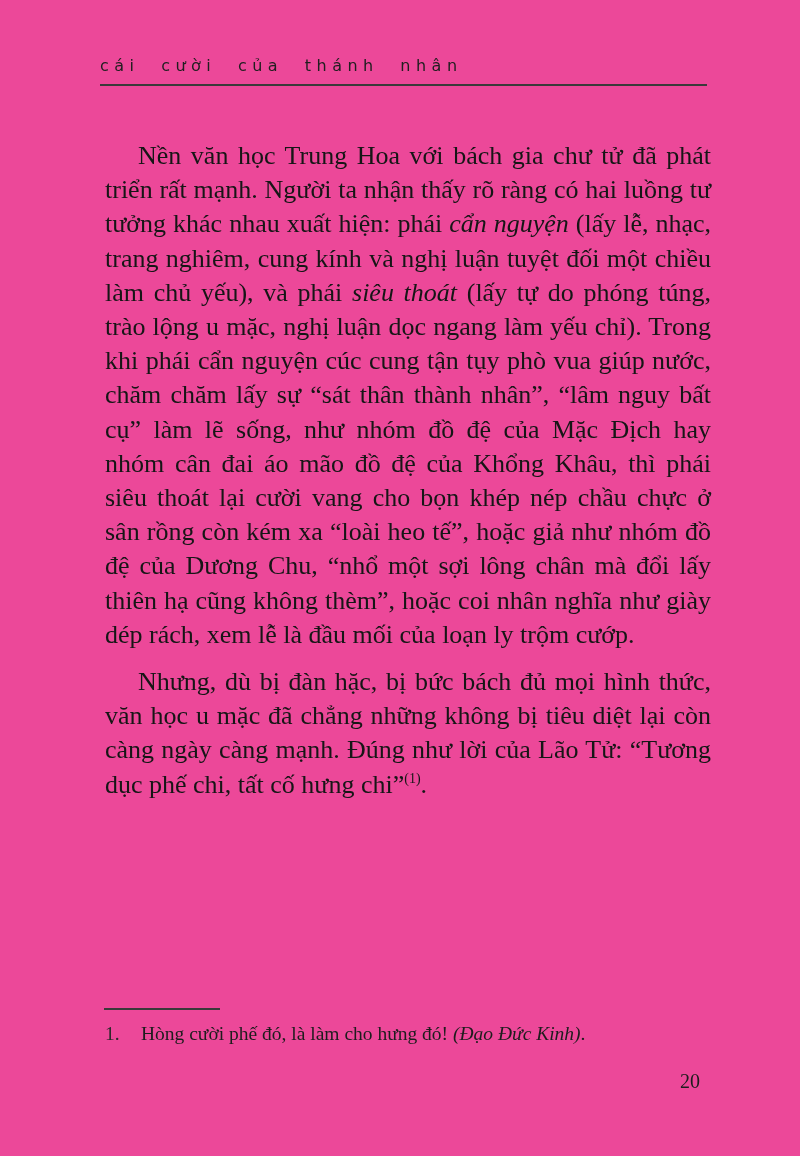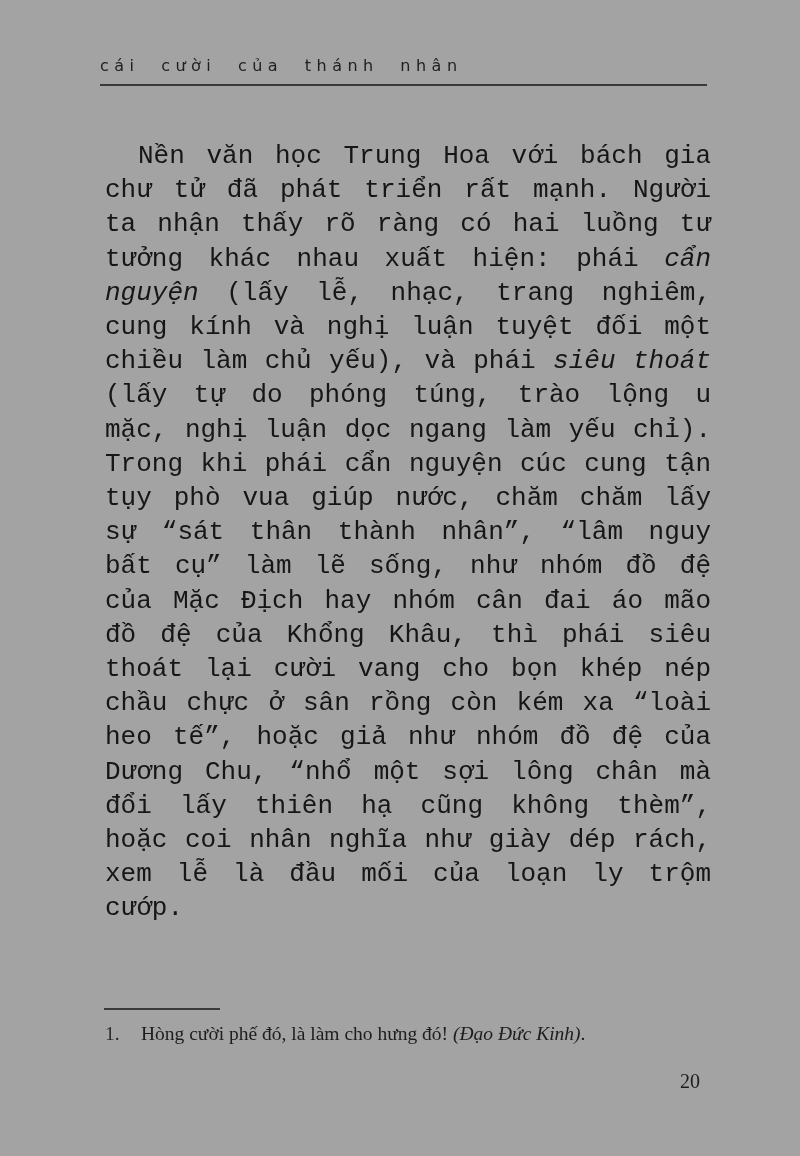--- a/index.html
+++ b/index.html
@@ -5,21 +5,21 @@
   html, body {
     margin: 0;
     padding: 0;
     background: #e8e8e8;
   }
   .page {
     position: relative;
     width: 800px;
     height: 1156px;
     margin: 0 auto;
-    background: #a3a3a3;
+    background: #ec4899;
     color: #1a1a1a;
     overflow: hidden;
   }
   
   .running-header {
     position: absolute;
     left: 100px;
     top: 56px;
     width: 607px;
     border-bottom: 2px solid #3a3a3a;
@@ -33,21 +33,21 @@
     word-spacing: 11px;
     color: #1f1f1f;
     white-space: nowrap;
   }
   
   .page-body {
     position: absolute;
     left: 105px;
     top: 139px;
     width: 606px;
-    font-family: Liberation Mono, monospace;
+    font-family: Liberation Serif, serif;
     font-size: 26px;
     line-height: 34.2px;
     text-align: justify;
     color: #161616;
   }
   .page-body p {
     margin: 0 0 13px 0;
     text-indent: 33px;
   }
   .page-body .italic { font-style: italic; }
@@ -95,20 +95,21 @@
 <body>
 
 <div class="page">
 
   <header class="running-header">
     <div class="title">cái cười của thánh nhân</div>
   </header>
 
   <main class="page-body" id="page-body">
       <p><span>Nền văn học Trung Hoa với bách gia chư tử đã phát triển rất mạnh. Người ta nhận thấy rõ ràng có hai luồng tư tưởng khác nhau xuất hiện: phái </span><span class="italic">cẩn nguyện</span><span> (lấy lễ, nhạc, trang nghiêm, cung kính và nghị luận tuyệt đối một chiều làm chủ yếu), và phái </span><span class="italic">siêu thoát</span><span> (lấy tự do phóng túng, trào lộng u mặc, nghị luận dọc ngang làm yếu chỉ). Trong khi phái cẩn nguyện cúc cung tận tụy phò vua giúp nước, chăm chăm lấy sự “sát thân thành nhân”, “lâm nguy bất cụ” làm lẽ sống, như nhóm đồ đệ của Mặc Địch hay nhóm cân đai áo mão đồ đệ của Khổng Khâu, thì phái siêu thoát lại cười vang cho bọn khép nép chầu chực ở sân rồng còn kém xa “loài heo tế”, hoặc giả như nhóm đồ đệ của Dương Chu, “nhổ một sợi lông chân mà đổi lấy thiên hạ cũng không thèm”, hoặc coi nhân nghĩa như giày dép rách, xem lễ là đầu mối của loạn ly trộm cướp.</span></p>
+      <p><span>Nhưng, dù bị đàn hặc, bị bức bách đủ mọi hình thức, văn học u mặc đã chẳng những không bị tiêu diệt lại còn càng ngày càng mạnh. Đúng như lời của Lão Tử: “Tương dục phế chi, tất cố hưng chi”</span><span class="sup">(1)</span><span>.</span></p>
     </main>
 
   <div class="footnote-sep"></div>
 
   <div class="footnote">
     <span class="fn-marker">1.</span>
     <span class="fn-text" id="footnote-text"><span>Hòng cười phế đó, là làm cho hưng đó! </span><span class="italic">(Đạo Đức Kinh)</span><span>.</span></span>
   </div>
 
   <div class="page-number">20</div>

